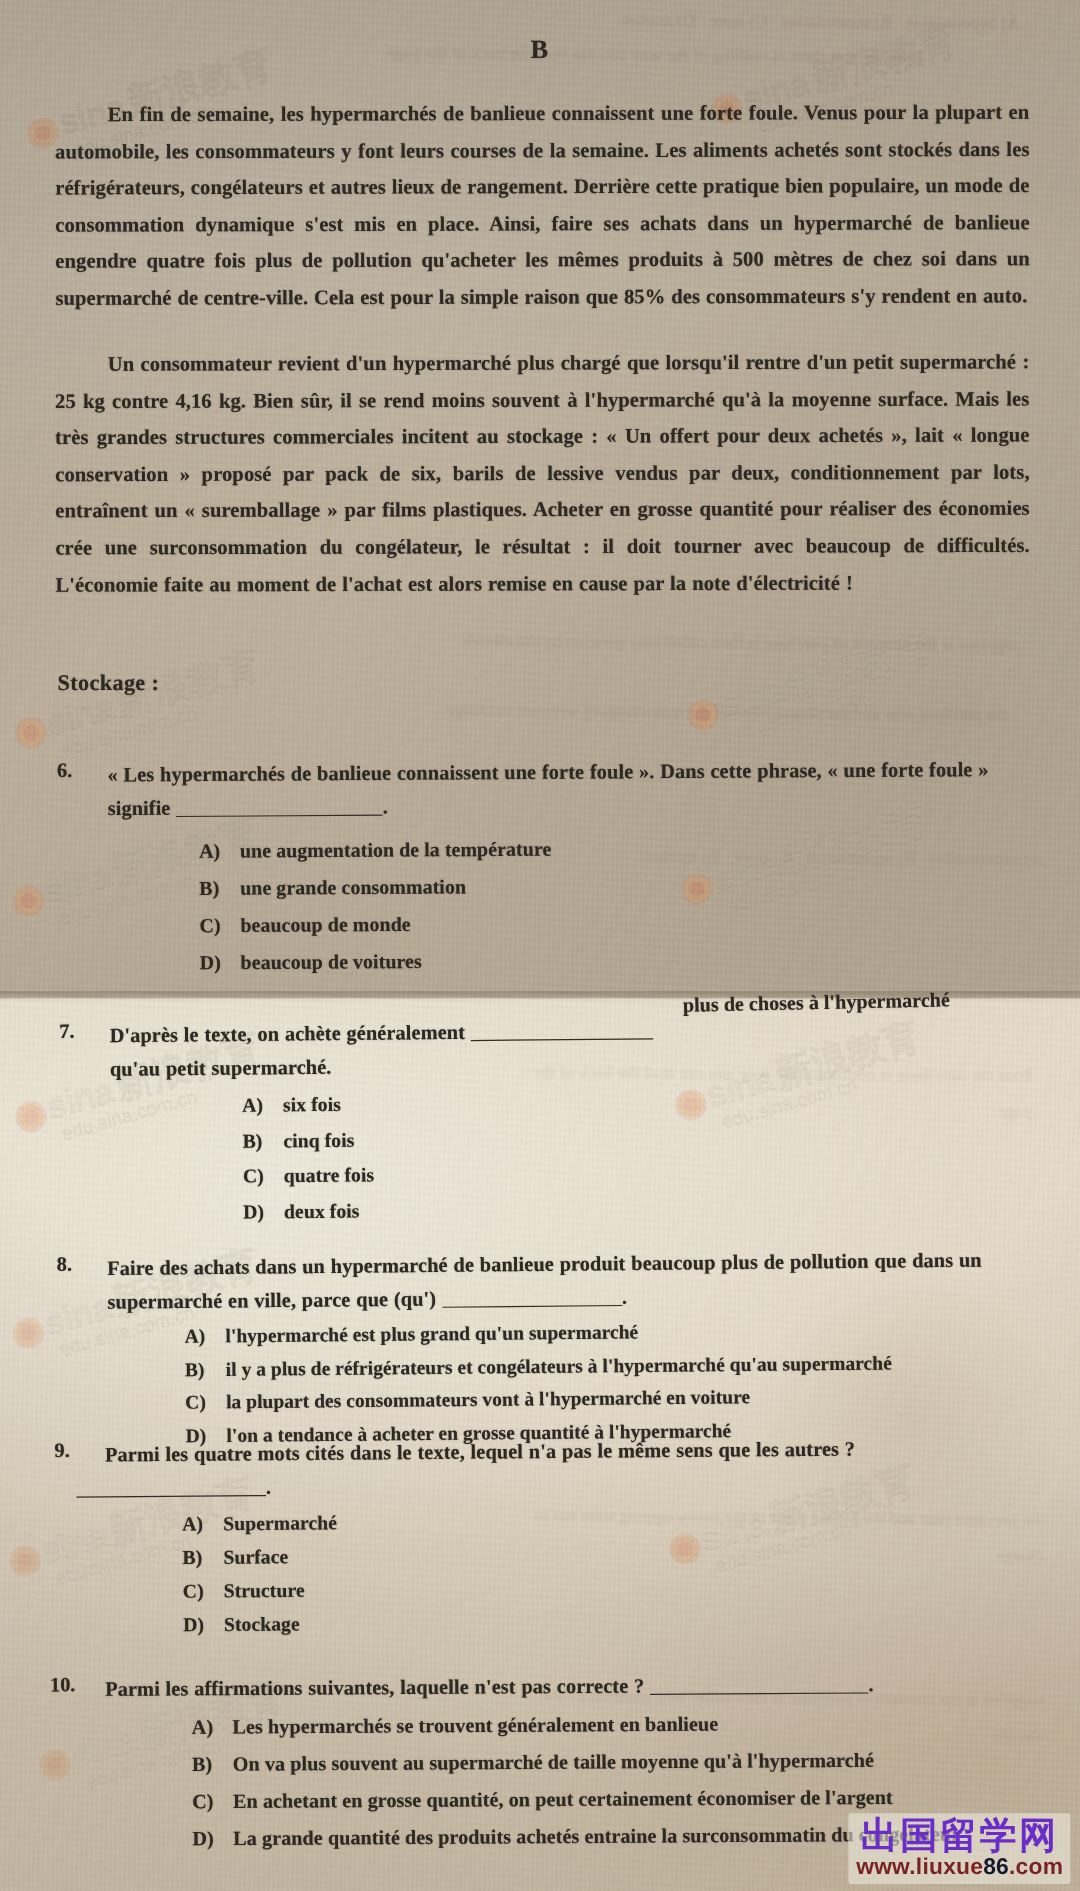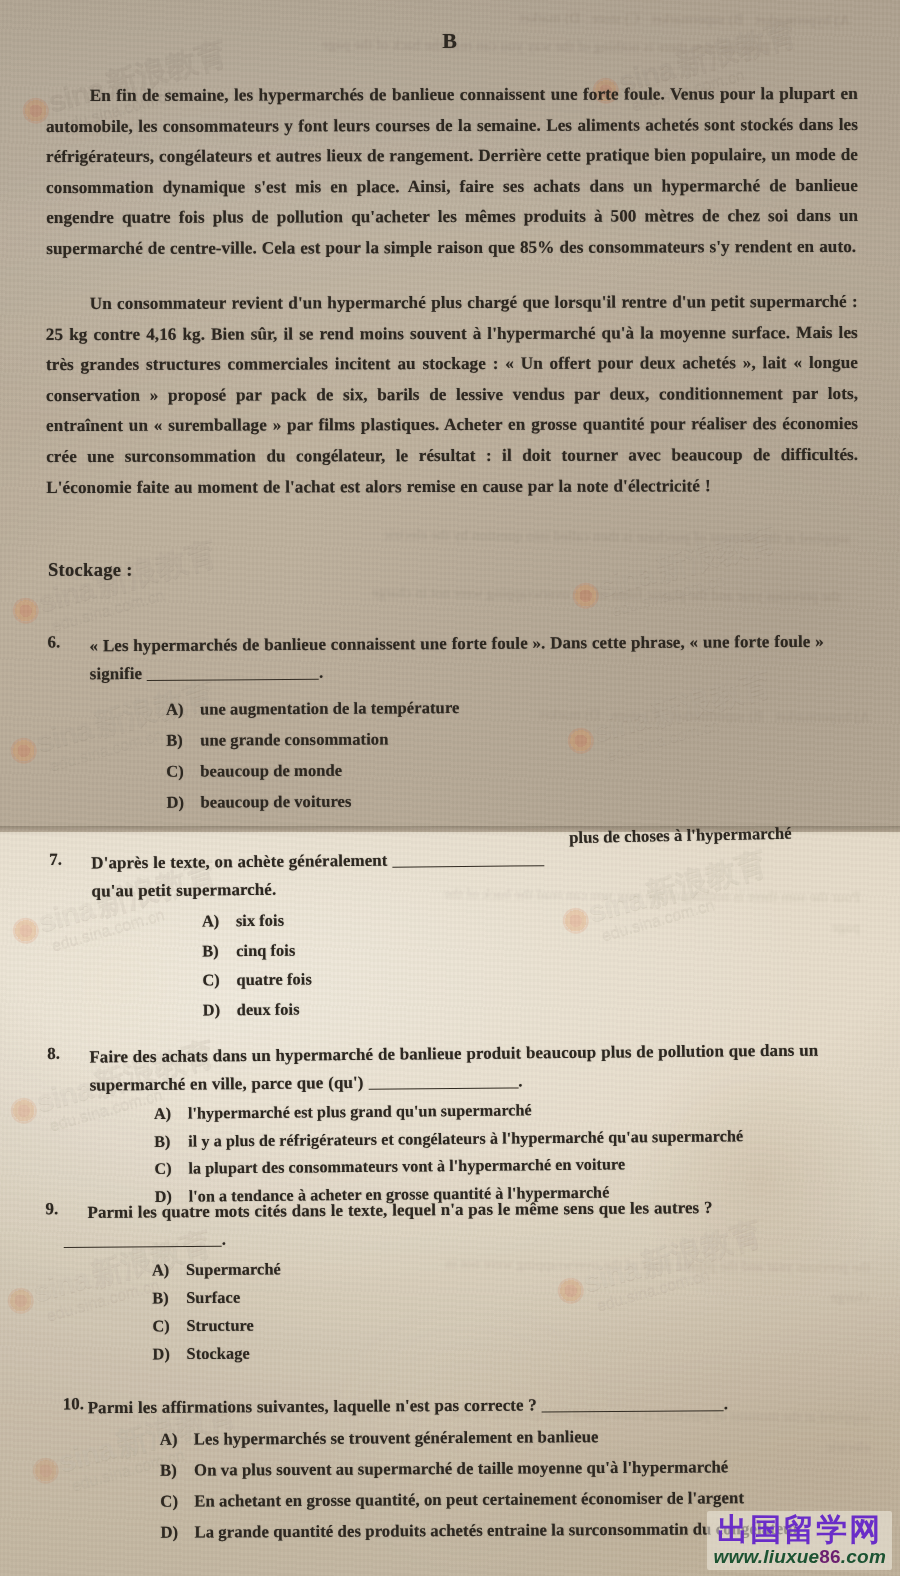--- a/index.html
+++ b/index.html
@@ -170,43 +170,43 @@
 
   #q8{ left:48px;top:1040px; transform:rotate(-0.55deg); }
   #q8 .opts{ padding-left:64px; margin-top:2px; }
   #q8 .opt{ line-height:27.5px;font-size:16.2px; }
 
   #q9{ left:46px;top:1196px; transform:rotate(-0.45deg); }
   #q9 .opts{ padding-left:64px; margin-top:2px; }
   #q9 .opt{ line-height:28px; }
 
   #q10{ left:42px;top:1392px; transform:rotate(-0.35deg); }
-  #q10 .qnum{ width:40px;margin-left:21px; }
+  #q10 .qnum{ width:40px; }
   #q10 .qbody{ margin-left:46px; }
   #q10 .opts{ padding-left:72px; margin-top:2px; }
   #q10 .opt{ line-height:31px;font-size:16.8px; }
 
   
   #site-logo{
     position:absolute;right:8px;bottom:6px;
     text-align:center;line-height:1;
     font-family:"Liberation Sans", sans-serif;
     background:rgba(246,240,228,.55);
     padding:3px 6px 4px 6px;
     border-radius:2px;
   }
   #site-logo .cnname{
     font-size:31px;font-weight:700;color:#6d28d9;letter-spacing:2px;
     display:block;
   }
   #site-logo .dom{
     display:block;font-size:19px;font-weight:700;margin-top:2px;letter-spacing:.2px;
   }
-  #site-logo .dom .b{color:#14532d;font-style:italic;}
-  #site-logo .dom .r{color:#701a75;}
+  #site-logo .dom .b{color:#7f1d1d;}
+  #site-logo .dom .r{color:#0f172a;}
 </style>
 </head>
 <body>
 
 <div id="page">
 
   <div class="band" id="band-top"></div>
   <div class="band" id="band-bottom"></div>
   <div id="seam"></div>
 

